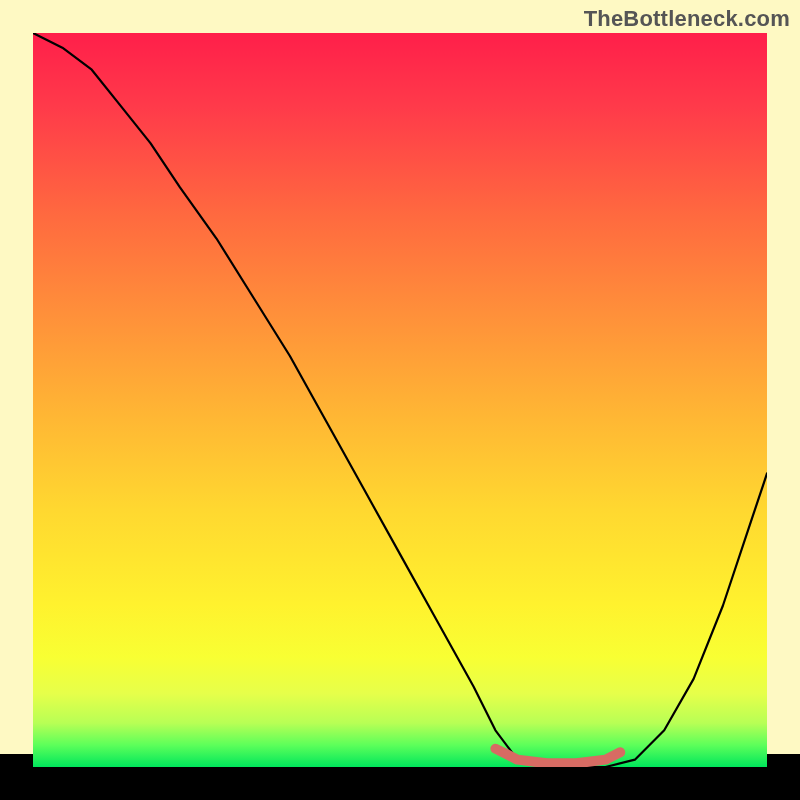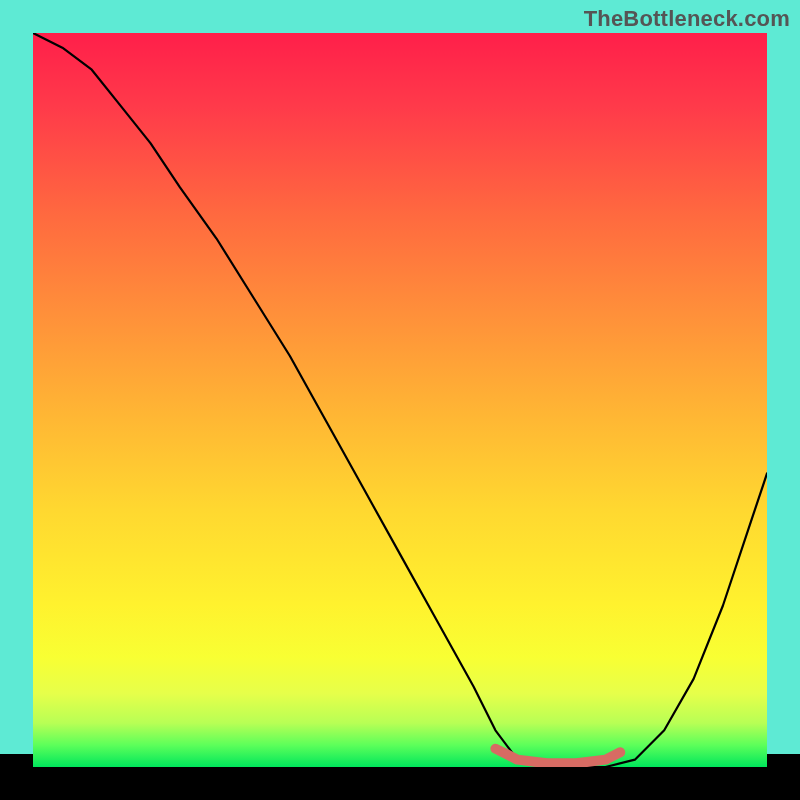--- a/index.html
+++ b/index.html
@@ -1,17 +1,17 @@
 <!DOCTYPE html>
 <html><head>
 <meta charset="utf-8">
 <style>
   * { margin: 0; padding: 0; box-sizing: border-box; }
   html, body { width: 800px; height: 800px; background: #000; overflow: hidden; }
-  .container { position: relative; width: 800px; height: 754px; background: #5eead4; }
+  .container { position: relative; width: 800px; height: 754px; background: #fef9c3; }
   .watermark {
     position: absolute;
     top: 6px;
     right: 10px;
     color: #555;
     font-family: Arial, Helvetica, sans-serif;
     font-size: 22px;
     font-weight: bold;
     letter-spacing: 0.2px;
     z-index: 20;

